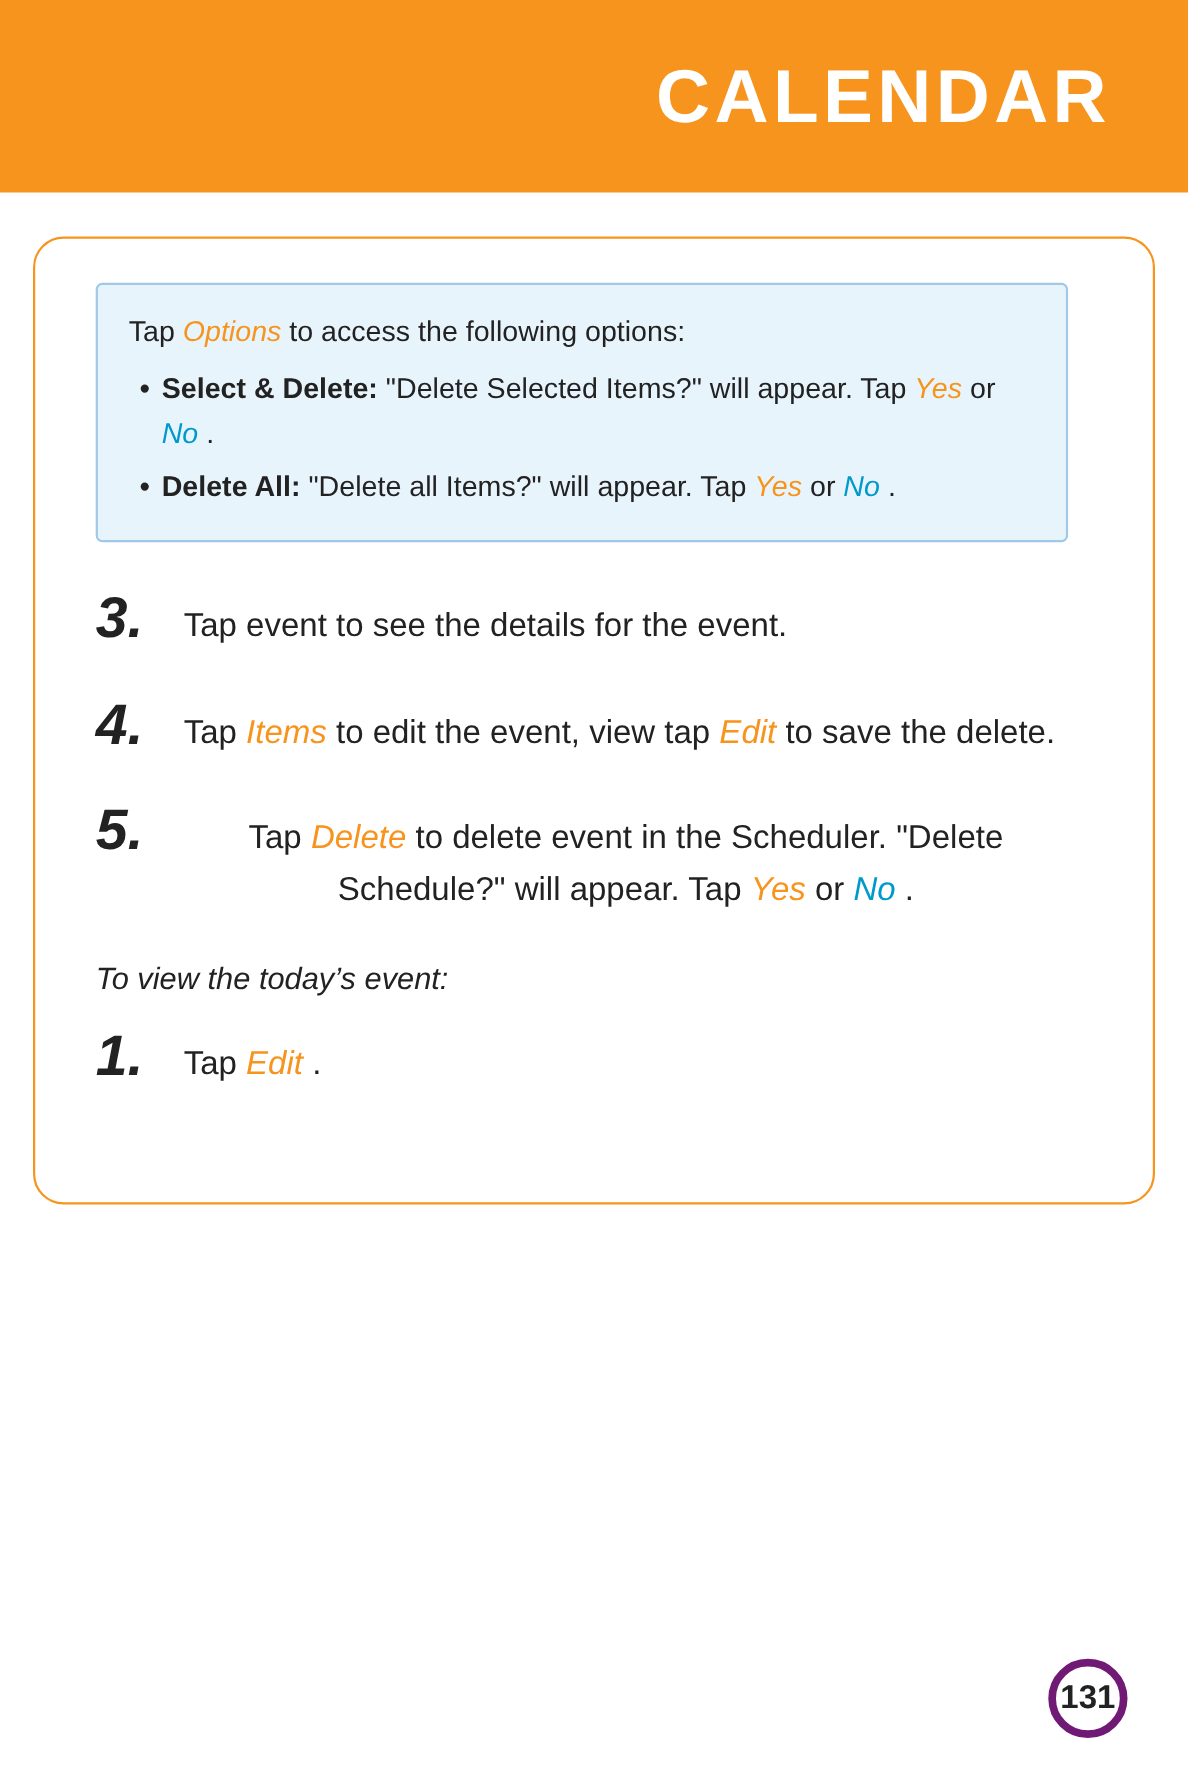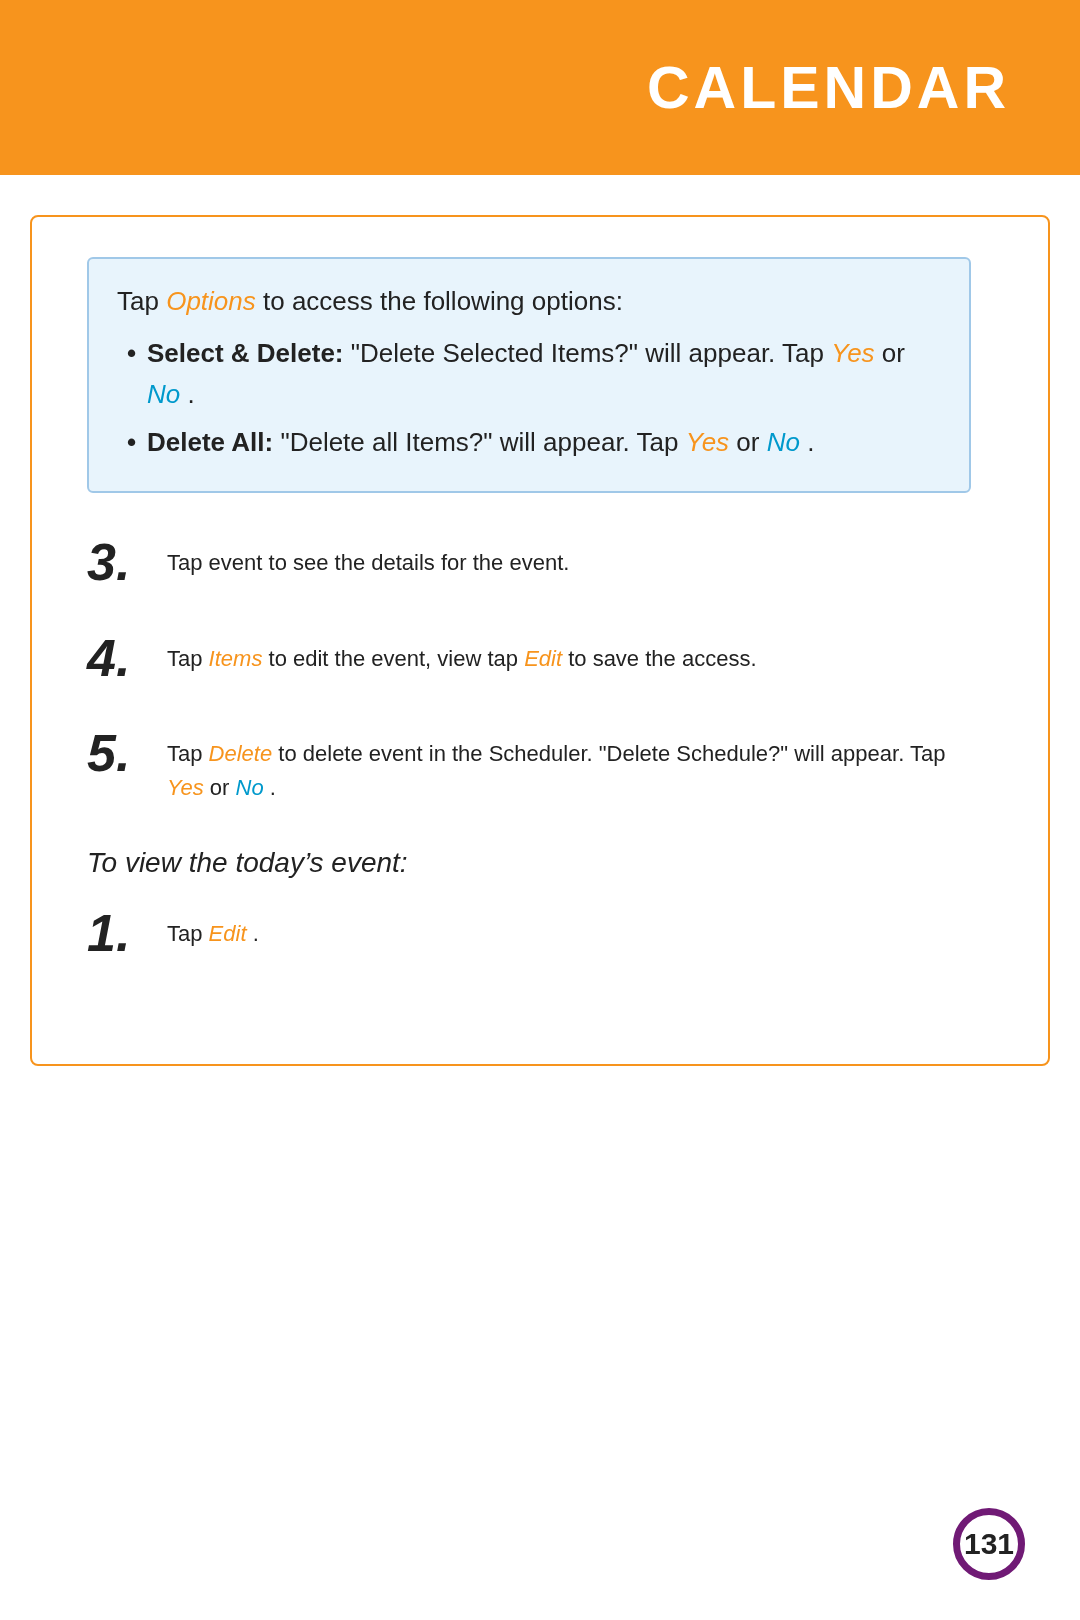--- a/index.html
+++ b/index.html
@@ -23,21 +23,21 @@
       width: 100%;
       height: 175px;
       display: flex;
       align-items: center;
       justify-content: flex-end;
       padding-right: 70px;
     }
 
     .header-title {
       color: #ffffff;
-      font-size: 59px;
+      font-size: 68px;
       font-weight: 900;
       letter-spacing: 4px;
       font-family: 'Arial Black', Arial, sans-serif;
     }
 
     
     .info-box {
       border: 2px solid #a0c8e8;
       background-color: #e8f4fc;
       border-radius: 6px;
@@ -99,24 +99,25 @@
       font-style: italic;
       font-family: 'Arial Black', Arial, sans-serif;
       color: #222;
       min-width: 70px;
       line-height: 1.1;
       margin-right: 10px;
       margin-top: -4px;
     }
 
     .step-text {
-      font-size: 22px;
+      font-size: 30px;
       line-height: 1.55;
       color: #222;
       padding-top: 8px;
+      text-align: center;
     }
 
     
     .section-heading {
       font-size: 34px;
       font-weight: 900;
       color: #222;
       margin-bottom: 10px;
       margin-top: 10px;
       letter-spacing: 0.5px;
@@ -125,21 +126,21 @@
     .section-subtitle {
       font-size: 28px;
       color: #222;
       margin-bottom: 30px;
       font-style: italic;
     }
 
     
     .card {
       border: 2.5px solid #f7941d;
-      border-radius: 8px;
+      border-radius: 28px;
       padding: 40px 77px 60px 55px;
       margin: 40px 30px 0 30px;
     }
 
     
     .page-number-wrap {
       position: absolute;
       bottom: 40px;
       right: 55px;
     }
@@ -195,21 +196,21 @@
     <div class="step-text">Tap event to see the details for the event.</div>
   </div>
 
   <div class="step">
     <div class="step-number">4.</div>
     <div class="step-text">
       <span>Tap </span>
       <span class="italic-orange">Items</span>
       <span> to edit the event, view tap </span>
       <span class="italic-orange">Edit</span>
-      <span> to save the access.</span>
+      <span> to save the delete.</span>
     </div>
   </div>
 
   <div class="step">
     <div class="step-number">5.</div>
     <div class="step-text">
       <span>Tap </span>
       <span class="italic-orange">Delete</span>
       <span> to delete event in the Scheduler. "Delete Schedule?" will appear. Tap </span>
       <span class="italic-orange">Yes</span>

